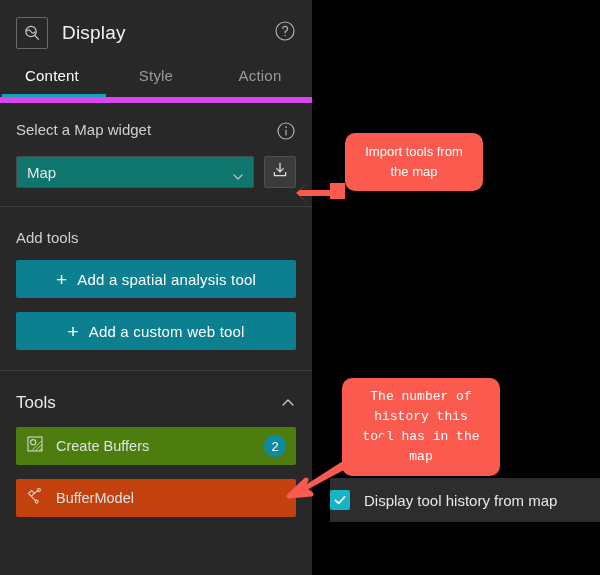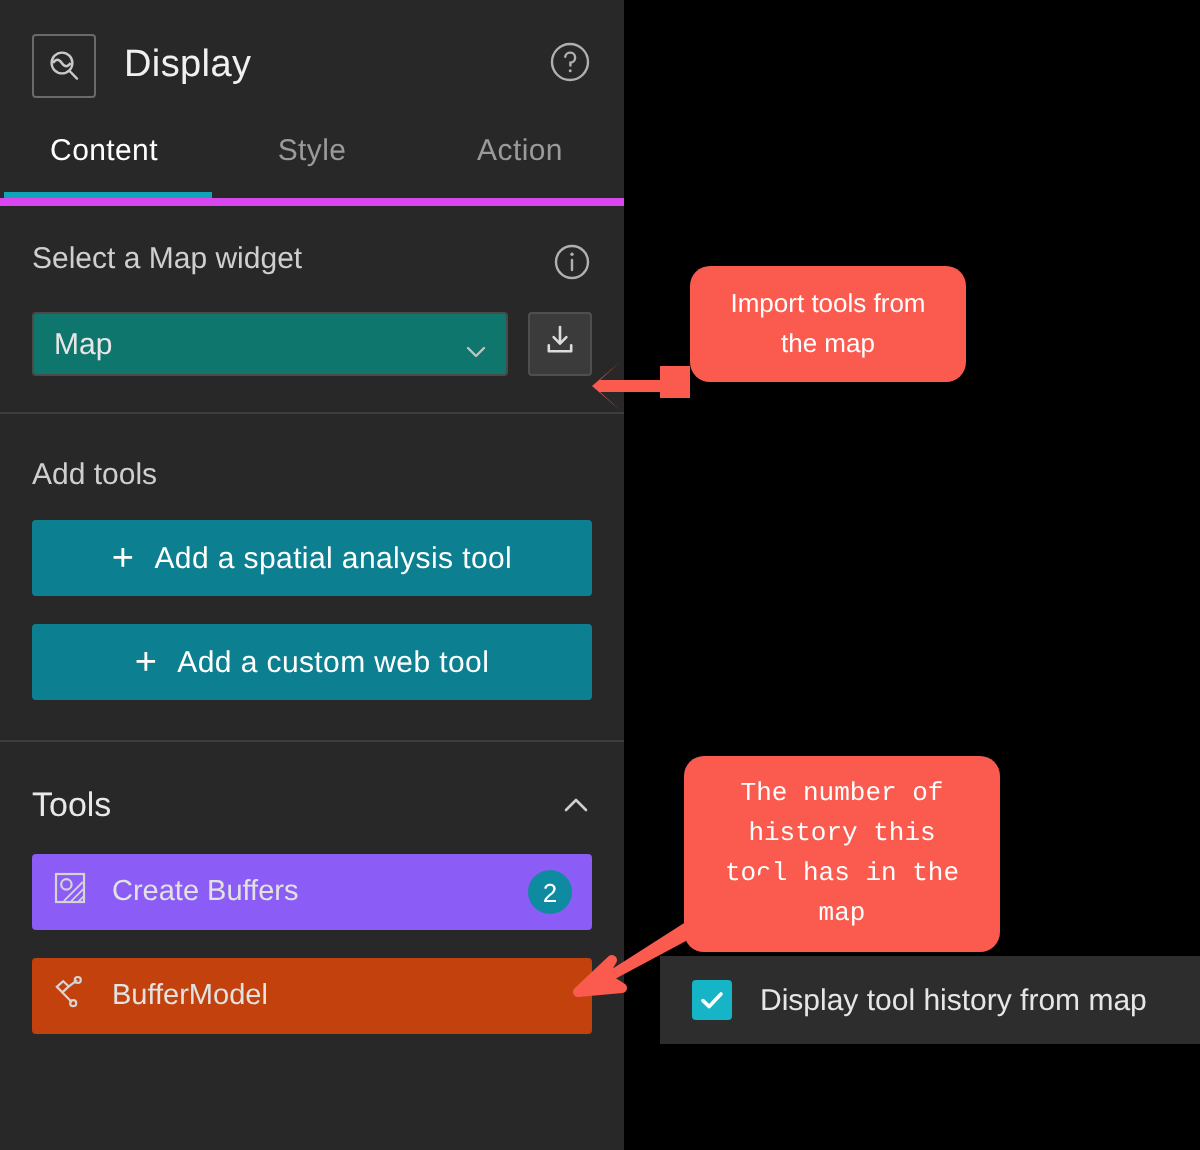--- a/index.html
+++ b/index.html
@@ -36,21 +36,21 @@
   }
   .help-icon {
     position: absolute; right: 16px; top: 20px;
     width: 22px; height: 22px;
   }
 
   
   .tabs {
     position: relative; height: 38px;
     display: flex; align-items: flex-start;
-    border-bottom: 4px solid #d946ef;
+    border-bottom: 6px solid #d946ef;
   }
   .tab {
     flex: 1 1 0; text-align: center; font-size: 15px;
     color: #9a9a9a; padding-top: 2px; cursor: pointer;
     letter-spacing: .2px;
   }
   .tab.active { color: #ffffff; }
   .tab-underline {
     position: absolute; left: 2px; bottom: 0px;
     width: 104px; height: 3px; background: #13a3b8;
@@ -101,40 +101,40 @@
 
   .sec-tools { position: relative; padding-top: 22px; }
   .tools-head {
     display: flex; align-items: center; justify-content: space-between;
   }
   .tools-title { font-size: 17px; color: #e8e8e8; }
   .caret { width: 16px; height: 16px; cursor: pointer; }
 
   .tool-row {
     position: relative; height: 38px; margin-top: 14px;
-    background: #8b5cf6; border-radius: 2px;
+    background: #4d7c0f; border-radius: 2px;
     display: flex; align-items: center; padding: 0 10px; gap: 12px;
     cursor: pointer;
   }
   .tool-row.alt { background: #c2410c; }
   .tool-name { font-size: 14.5px; color: #e2e2e2; }
   .badge {
     position: absolute; right: 10px; top: 8px;
     min-width: 22px; height: 22px; border-radius: 11px;
     background: #0e8ba0; color: #fff; font-size: 13px;
     display: flex; align-items: center; justify-content: center;
     padding: 0 6px;
   }
 
   
   .checkbox-panel {
     position: absolute; left: 330px; top: 478px;
     width: 270px; height: 44px;
     background: #2d2d2d;
-    display: flex; align-items: center; padding-left: 16px; gap: 14px;
+    display: flex; align-items: center; padding-left: 0; gap: 14px;
   }
   .cbox {
     width: 20px; height: 20px; border-radius: 2px;
     background: #15b4c6; display: flex; align-items: center; justify-content: center;
     flex: 0 0 auto; cursor: pointer;
   }
   .cbox-label { font-size: 15px; color: #e6e6e6; }
 
   
   .callout {

